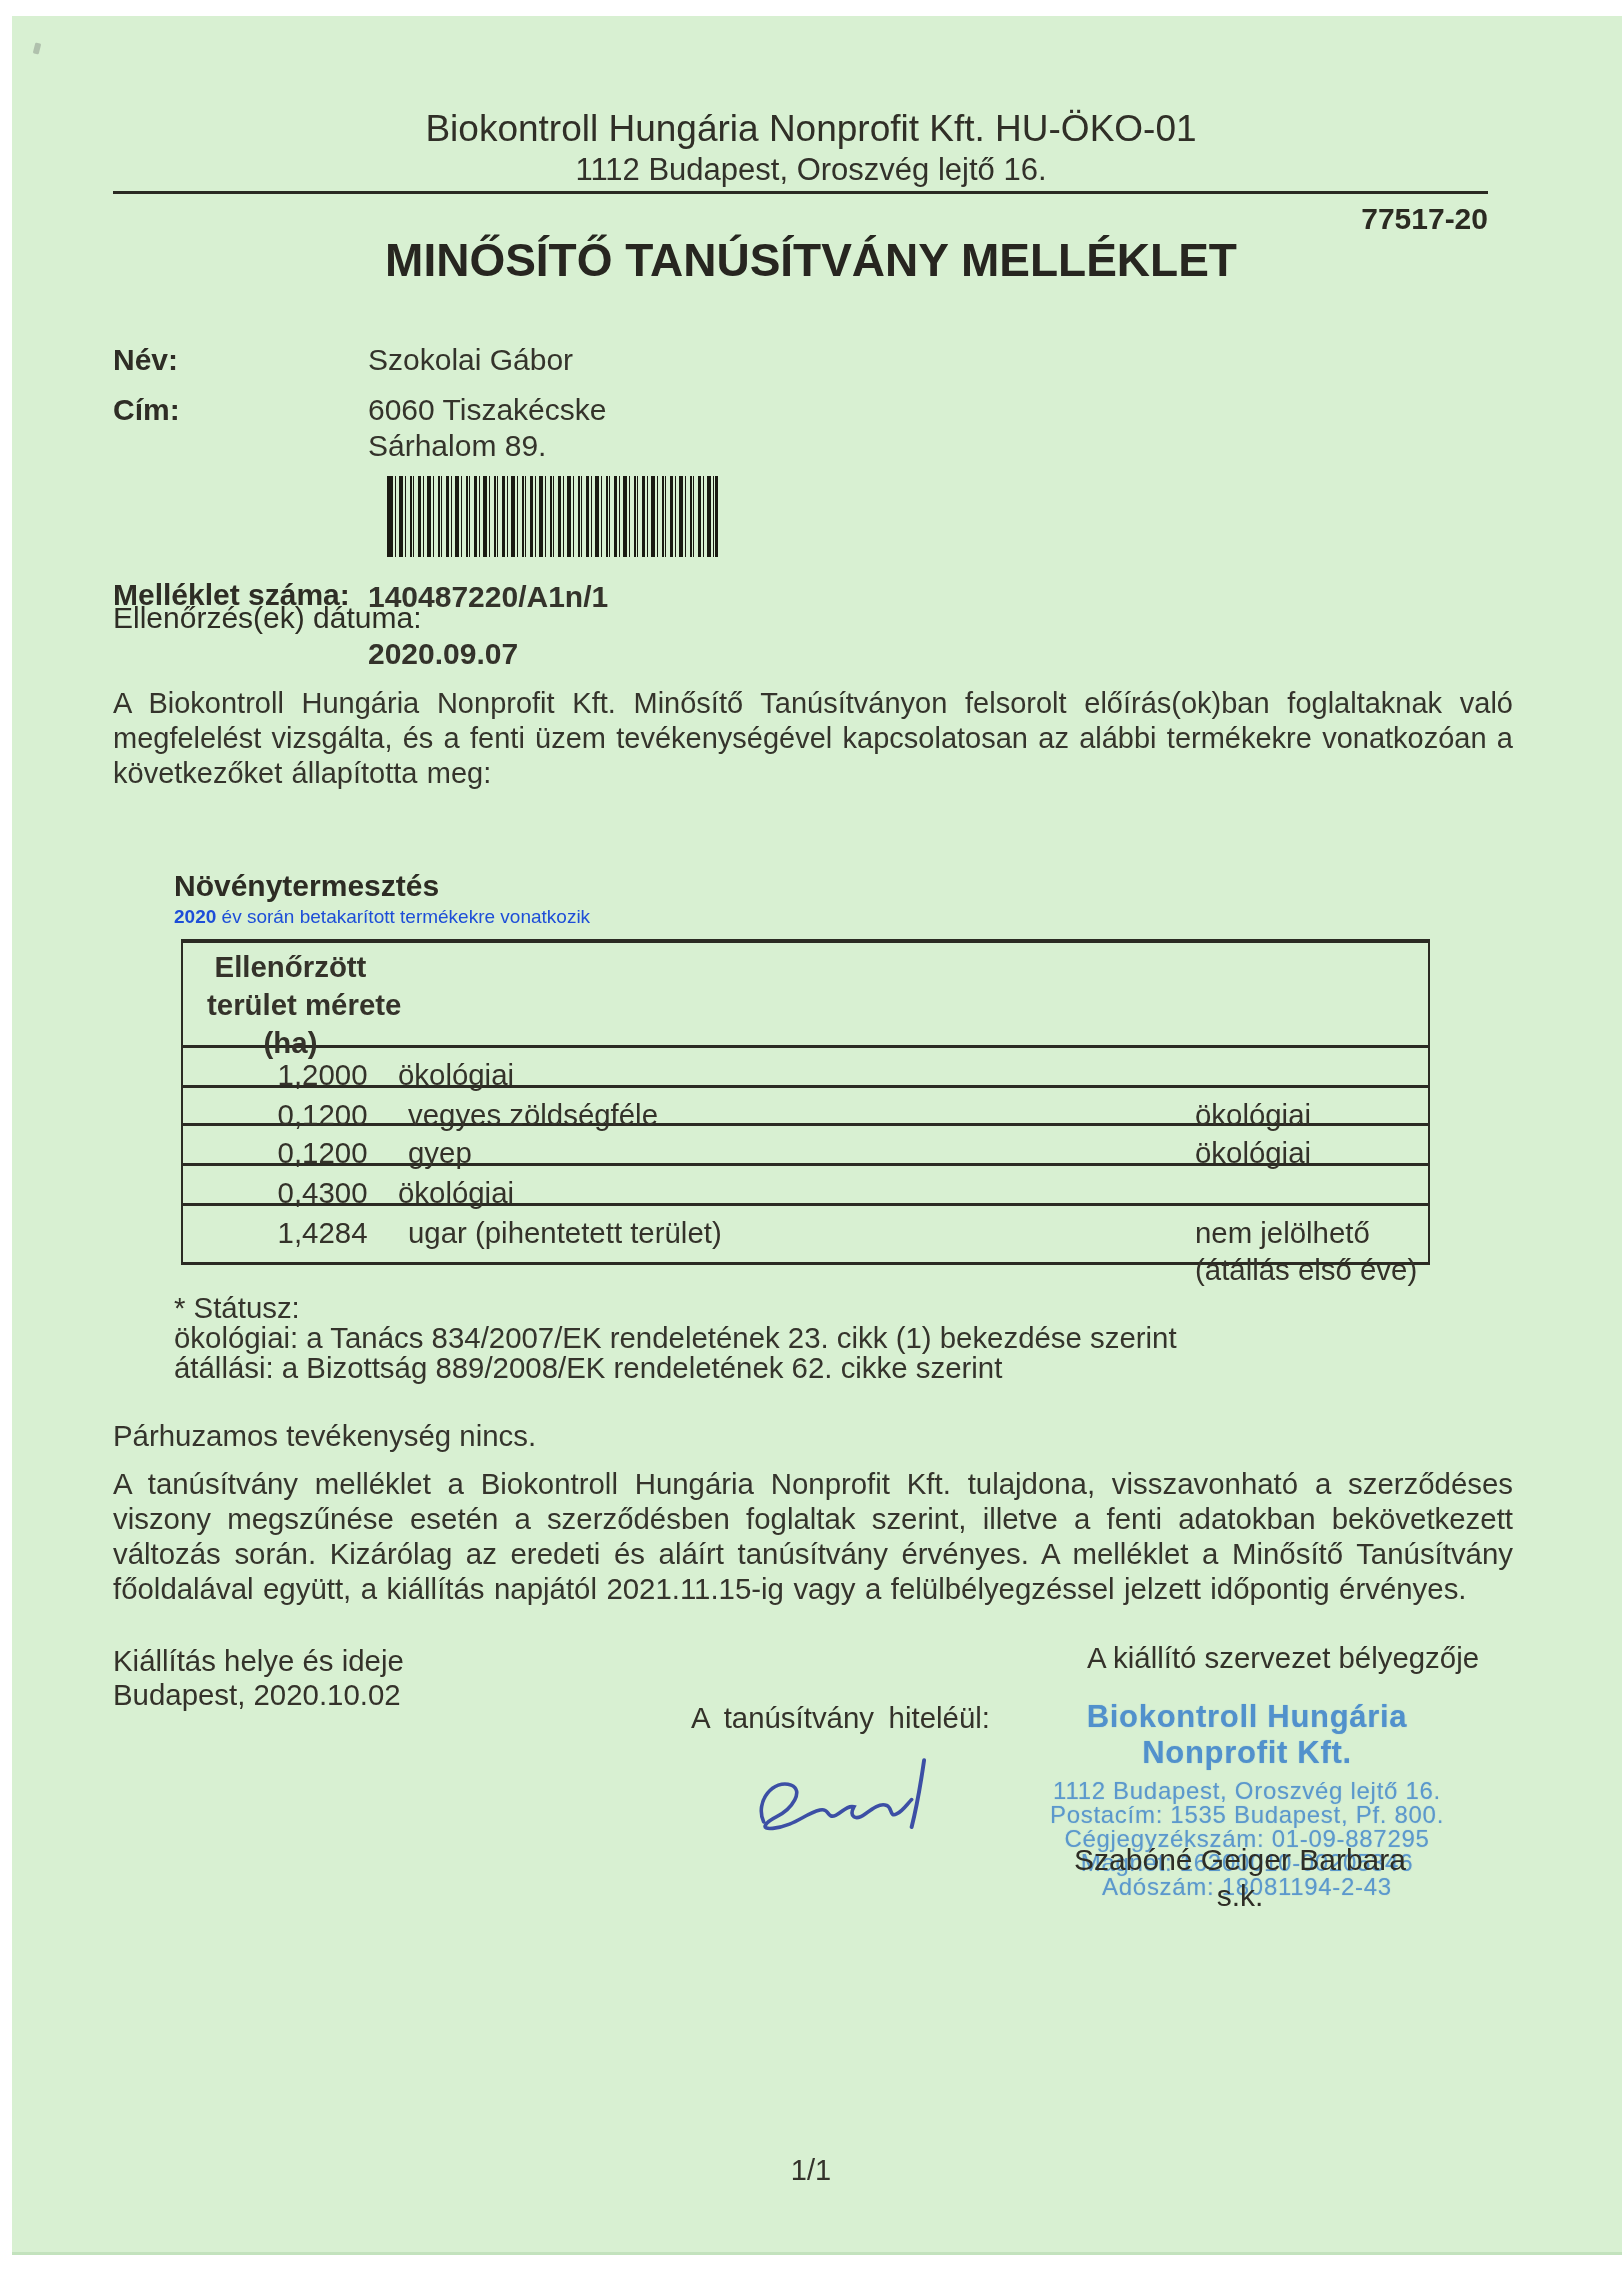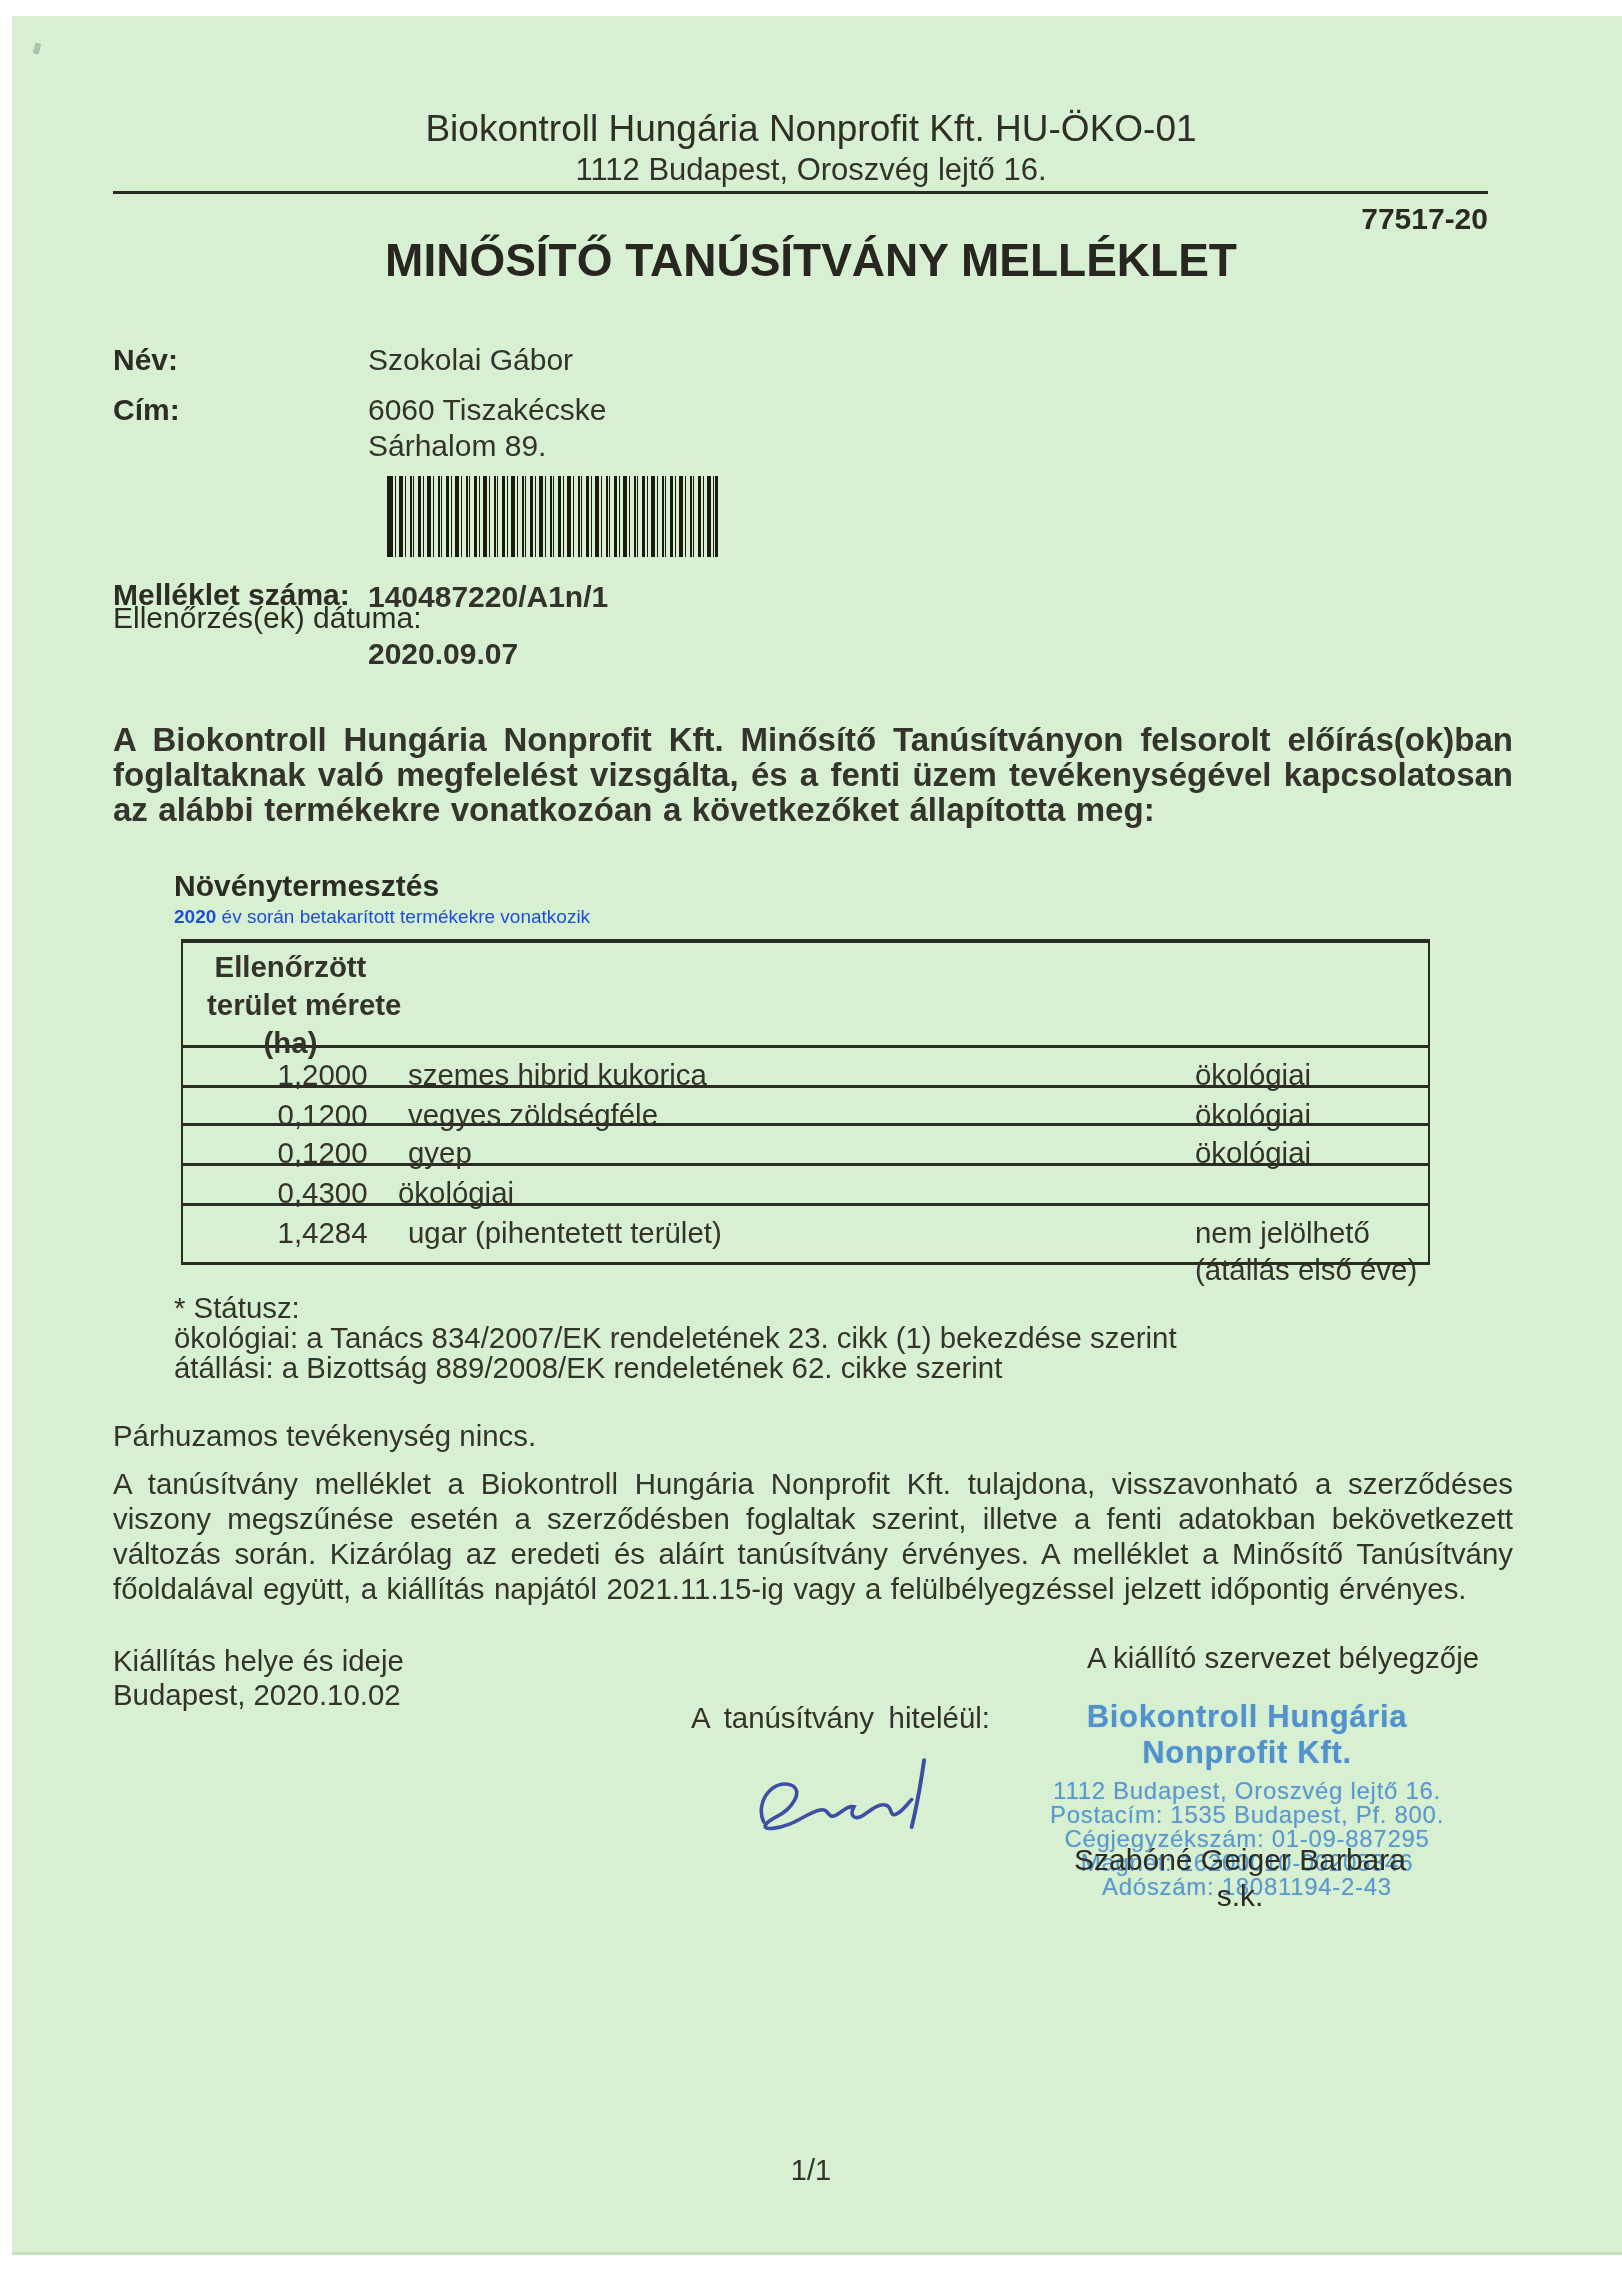--- a/index.html
+++ b/index.html
@@ -34,21 +34,21 @@
       #1a1a12 9.2px 13px, transparent 13px 15px,
       #1a1a12 15px 16.4px, transparent 16.4px 19.6px,
       #1a1a12 19.6px 21.6px, transparent 21.6px 23px,
       #1a1a12 23px 24px, transparent 24px 28px);}
 
   .annex-label{left:113px;top:578px;}
   .annex-value{left:368px;top:580px;font-weight:bold;}
   .insp-label{left:113px;top:601px;font-weight:normal;}
   .insp-value{left:368px;top:637px;font-weight:bold;}
 
-  .intro{left:113px;top:722px;width:1400px;font-size:33px;line-height:35px;text-align:justify;word-spacing:1.3px;color:#35342c;font-weight:bold;}
+  .intro{left:113px;top:686px;width:1400px;font-size:29px;line-height:35px;text-align:justify;word-spacing:1.3px;color:#35342c;}
 
   .sec-heading{left:174px;top:869px;font-size:30px;font-weight:bold;color:#2d2c24;}
   .sec-sub{left:174px;top:906px;font-size:19px;color:#1d4ed8;}
   .sec-sub .yr{font-weight:bold;}
 
   
   .ptable{left:181px;top:939px;width:1249px;border-top:4.6px solid #2b2b23;border-bottom:3.9px solid #2b2b23;border-left:2px solid #2b2b23;border-right:2px solid #2b2b23;box-sizing:border-box;background:transparent;}
   .trow{display:grid;grid-template-columns:191px 797px 1fr;box-sizing:border-box;}
   .thead-row{height:102px;}
   .thead-row .c1{text-align:center;font-weight:bold;font-size:29.4px;line-height:38px;padding-top:5.2px;white-space:nowrap;}
@@ -116,21 +116,20 @@
 <div class="abs ptable">
   <div class="trow thead-row">
     <div class="c1">
       <div>Ellenőrzött</div>
       <div>terület mérete</div>
       <div>(ha)</div>
     </div>
   </div>
   <div class="trow body-row r1">
     <div class="c1">1,2000</div>
-    <div class="c2">szemes hibrid kukorica</div>
     <div class="c3">ökológiai</div>
   </div>
   <div class="trow body-row r2">
     <div class="c1">0,1200</div>
     <div class="c2">vegyes zöldségféle</div>
     <div class="c3">ökológiai</div>
   </div>
   <div class="trow body-row r3">
     <div class="c1">0,1200</div>
     <div class="c2">gyep</div>

